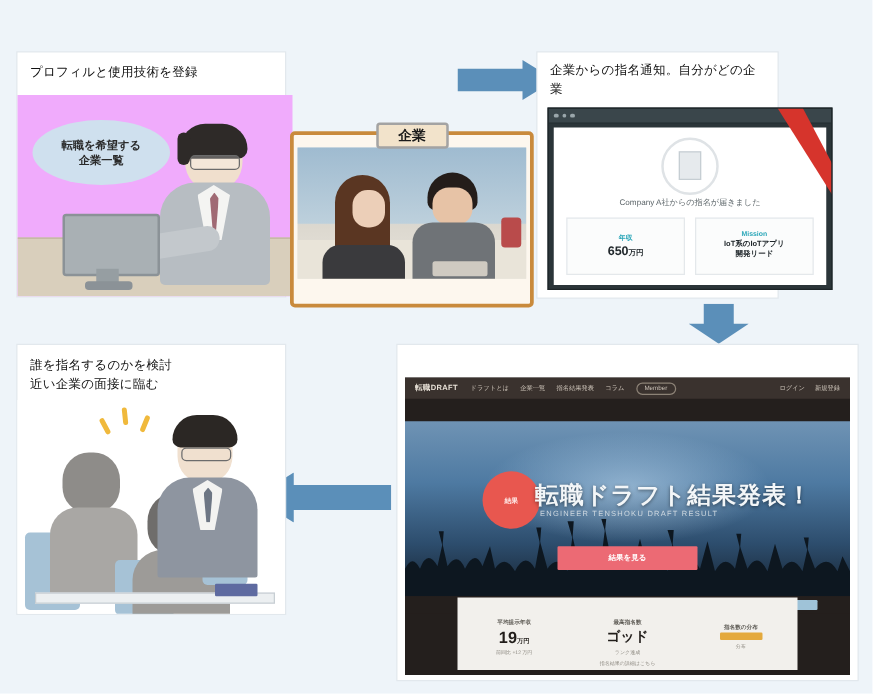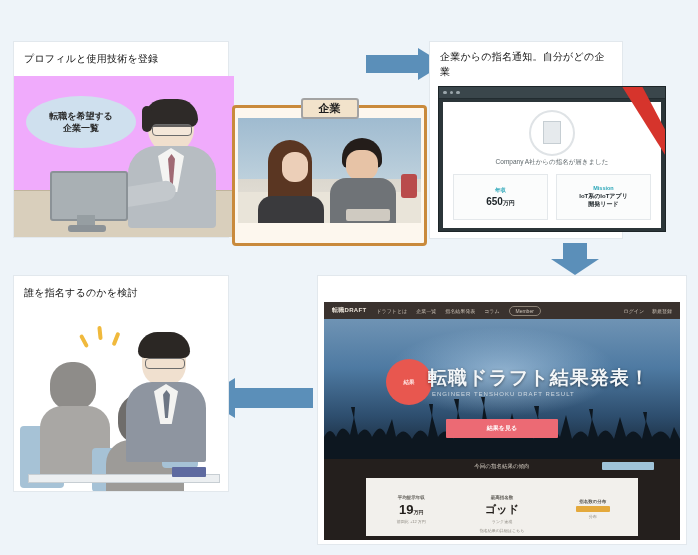--- a/index.html
+++ b/index.html
@@ -385,20 +385,21 @@
   .site-right {
     margin-left: auto; display: flex; gap: 8px;
   }
   .site-right span { font-size: 5px; color: #cdc4b9; }
 
   .hero {
     position: relative;
     height: 140px;
     overflow: hidden;
     background: linear-gradient(180deg, #6f93b4 0%, #4e7aa2 35%, #2d4d6d 70%, #16222f 100%);
+    margin-top: 18px;
   }
   .hero-glow {
     position: absolute; left: 50%; top: 6%;
     transform: translateX(-50%);
     width: 230px; height: 90px;
     background: radial-gradient(ellipse at center, rgba(200,225,245,.55) 0%, rgba(120,165,200,0) 70%);
   }
   .hero-badge {
     position: absolute; left: 62px; top: 40px;
     width: 46px; height: 46px; border-radius: 50%;
@@ -670,20 +671,21 @@
 
   <div class="arrow" style="left:203px; top:378px;">
     <svg width="110" height="40" viewBox="0 0 110 40" aria-hidden="true">
       <polygon points="110,10 32,10 32,0 0,20 32,40 32,30 110,30" fill="#5b8fb9"></polygon>
     </svg>
   </div>
 
   <div class="panel" id="panel-interview">
     <div class="panel-title">
       <div>誰を指名するのかを検討</div>
+      <div>近い企業の面接に臨む</div>
     </div>
 
     <div id="illus-interview">
 
       <div class="spark" style="left:68px; top:6px;">
         <i style="left:0; top:8px; transform:rotate(-28deg);"></i>
         <i style="left:16px; top:0; transform:rotate(-6deg);"></i>
         <i style="left:32px; top:6px; transform:rotate(22deg);"></i>
       </div>
 

